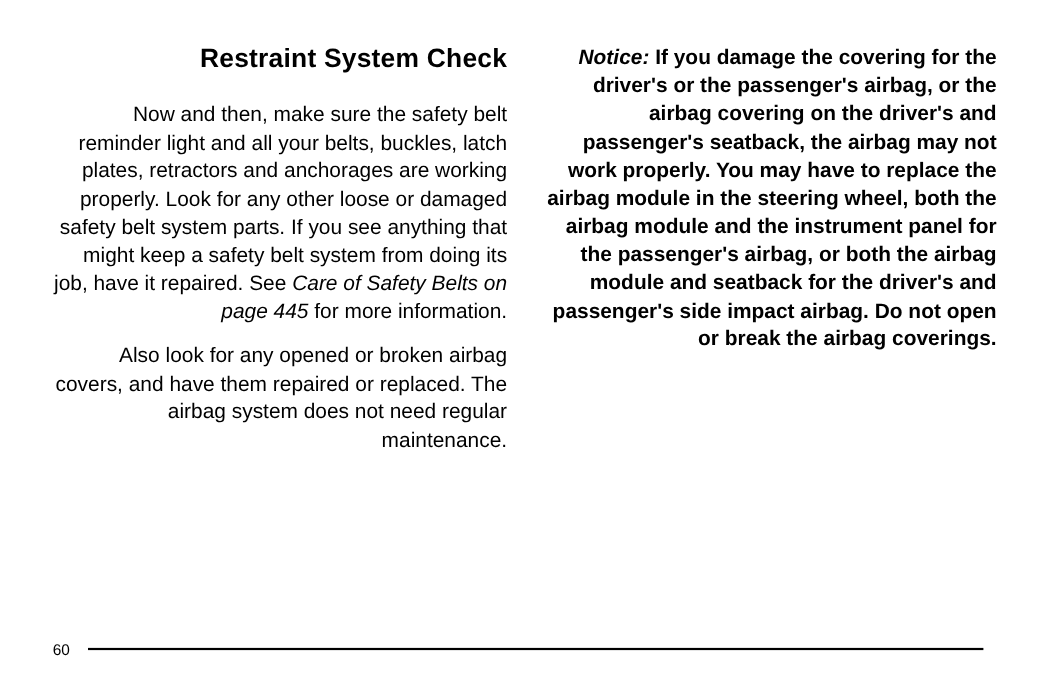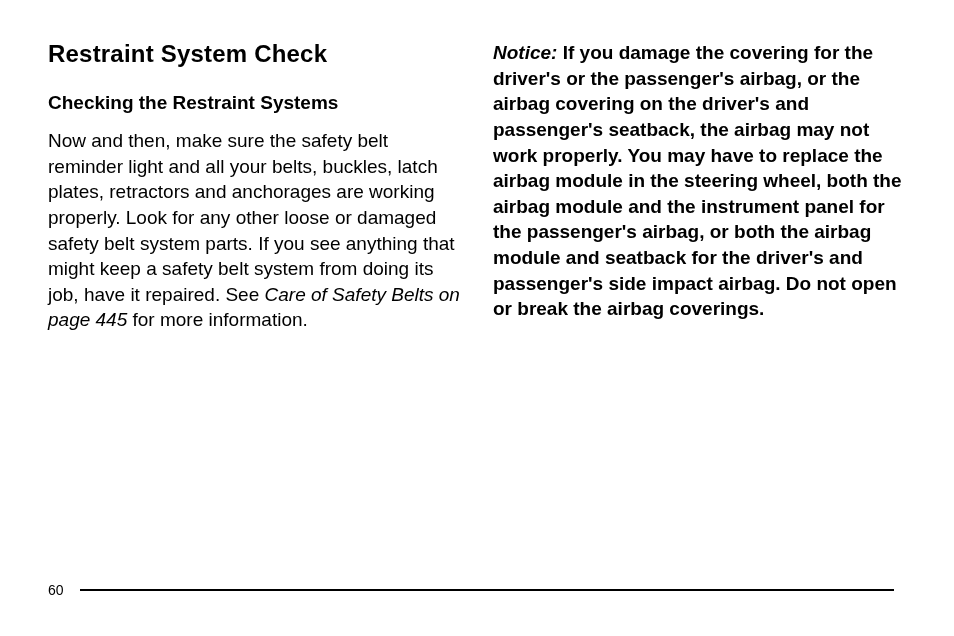--- a/index.html
+++ b/index.html
@@ -12,20 +12,21 @@
       height: 636px;
       background: #ffffff;
       font-family: Arial, Helvetica, sans-serif;
       color: #000000;
       position: relative;
       padding: 40px 48px 0 48px;
     }
     .content {
       display: flex;
       gap: 32px;
+      text-align: right;
     }
     .col {
       flex: 1;
       min-width: 0;
     }
     .heading-1 {
       font-size: 24px;
       font-weight: bold;
       margin-bottom: 24px;
       letter-spacing: 0.2px;
@@ -69,24 +70,24 @@
       height: 2px;
       background: #000000;
     }
   </style>
 </head>
 <body>
 
 <div class="content">
   <div class="col">
     <h1 class="heading-1">Restraint System Check</h1>
-    <h2 class="heading-2">Checking the Restraint Systems</h2>
     <p class="para">
       <span>Now and then, make sure the safety belt reminder light and all your belts, buckles, latch plates, retractors and anchorages are working properly. Look for any other loose or damaged safety belt system parts. If you see anything that might keep a safety belt system from doing its job, have it repaired. See </span><span class="italic">Care of Safety Belts on page 445</span><span> for more information.</span>
     </p>
+    <p class="para">Also look for any opened or broken airbag covers, and have them repaired or replaced. The airbag system does not need regular maintenance.</p>
   </div>
   <div class="col">
     <p class="notice-para">
       <span class="notice-label">Notice:</span><span>   If you damage the covering for the driver's or the passenger's airbag, or the airbag covering on the driver's and passenger's seatback, the airbag may not work properly. You may have to replace the airbag module in the steering wheel, both the airbag module and the instrument panel for the passenger's airbag, or both the airbag module and seatback for the driver's and passenger's side impact airbag. Do not open or break the airbag coverings.</span>
     </p>
   </div>
 </div>
 
 <div class="footer">
   <span class="page-number">60</span>

